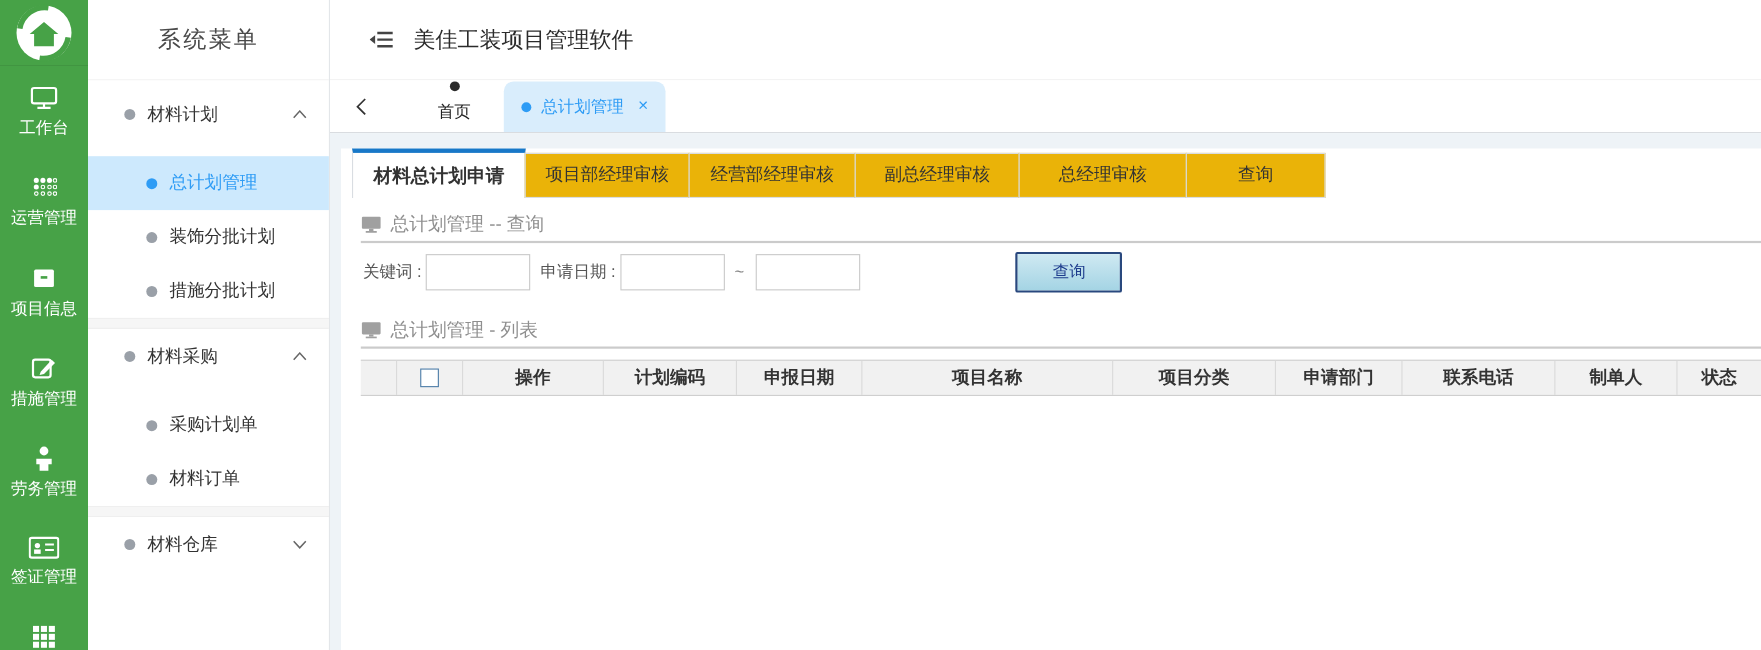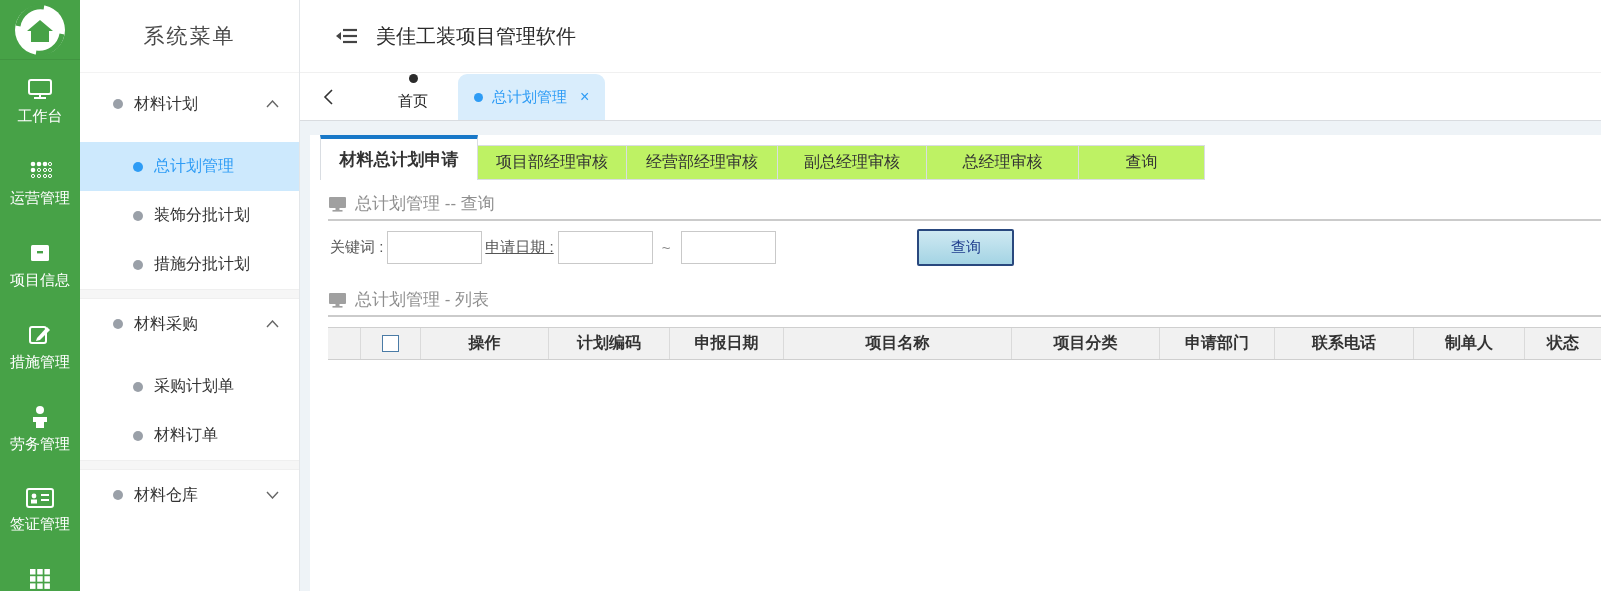--- a/index.html
+++ b/index.html
@@ -46,33 +46,33 @@
   .tb-tab .dot { width:9px; height:9px; border-radius:50%; background:#2b2b2b; }
   .tb-tab.active { background:#d9edfc; border-radius:9px 9px 0 0; color:#2e9cf5; padding:0 16px; margin-left:8px; }
   .tb-tab.active .dot { background:#2e9cf5; }
   .tb-close { color:#2e9cf5; font-size:16px; margin-left:4px; cursor:pointer; line-height:1; }
   .tb-home { margin-left:36px;flex-direction:column; }
 
   .content { flex:1; background:#eef3f7; padding:14px 0 0 10px; min-height:0; }
   .panel { background:#fff; height:100%; display:flex; flex-direction:column;padding-left:10px; }
 
   .doc-tabs { display:flex; align-items:flex-end; }
-  .dtab { height:35px; background:#bef264; border:1px solid #d9dde2; margin-left:-1px;
+  .dtab { height:41px; background:#eab308; border:1px solid #d9dde2; margin-left:-1px;
     display:flex; align-items:center; justify-content:center; font-size:16px; color:#333; cursor:pointer; }
   .dtab.active { height:45px; background:#fff; border-top:4px solid #1878c8; border-bottom:none;
     font-weight:bold; font-size:17px; margin-left:0; }
   .w0{width:158px}.w1{width:150px}.w2{width:152px}.w3{width:150px}.w4{width:153px}.w5{width:127px}
 
   .sec-head { display:flex; align-items:center; gap:8px; margin:12px 0 0 8px;
     padding-bottom:4px; border-bottom:2px solid #cbcbcb; color:#8f8f8f; font-size:17px; }
 
   .qform { display:flex; align-items:center; padding:8px 0 10px 10px; font-size:15px; color:#555; }
   .qform input { width:95px; height:33px; border:1px solid #c9c9c9; background:#fff;
     margin-left:4px; outline:none; font-size:14px; padding:0 6px; }
-  .lbl-date { margin-left:3px;text-decoration:underline; }
+  .lbl-date { margin-left:9px; }
   .tilde { margin:0 7px 0 9px; color:#888; }
   .btn-search { margin-left:141px; width:97px; height:37px; border:2px solid #29487e;
     background:linear-gradient(#cfe9f2,#a4d4e4); color:#1d3b8c; font-size:15px;
     cursor:pointer; border-radius:2px; }
 
   .thead { display:flex; height:33px; margin:10px 0 0 8px; background:#f1f1f1;
     border-top:1px solid #cfcfcf; border-bottom:1px solid #cfcfcf;
     font-weight:bold; font-size:16px; color:#333; }
   .th { display:flex; align-items:center; justify-content:center; border-left:1px solid #dadada; }
   .th:first-child { border-left:none; }

